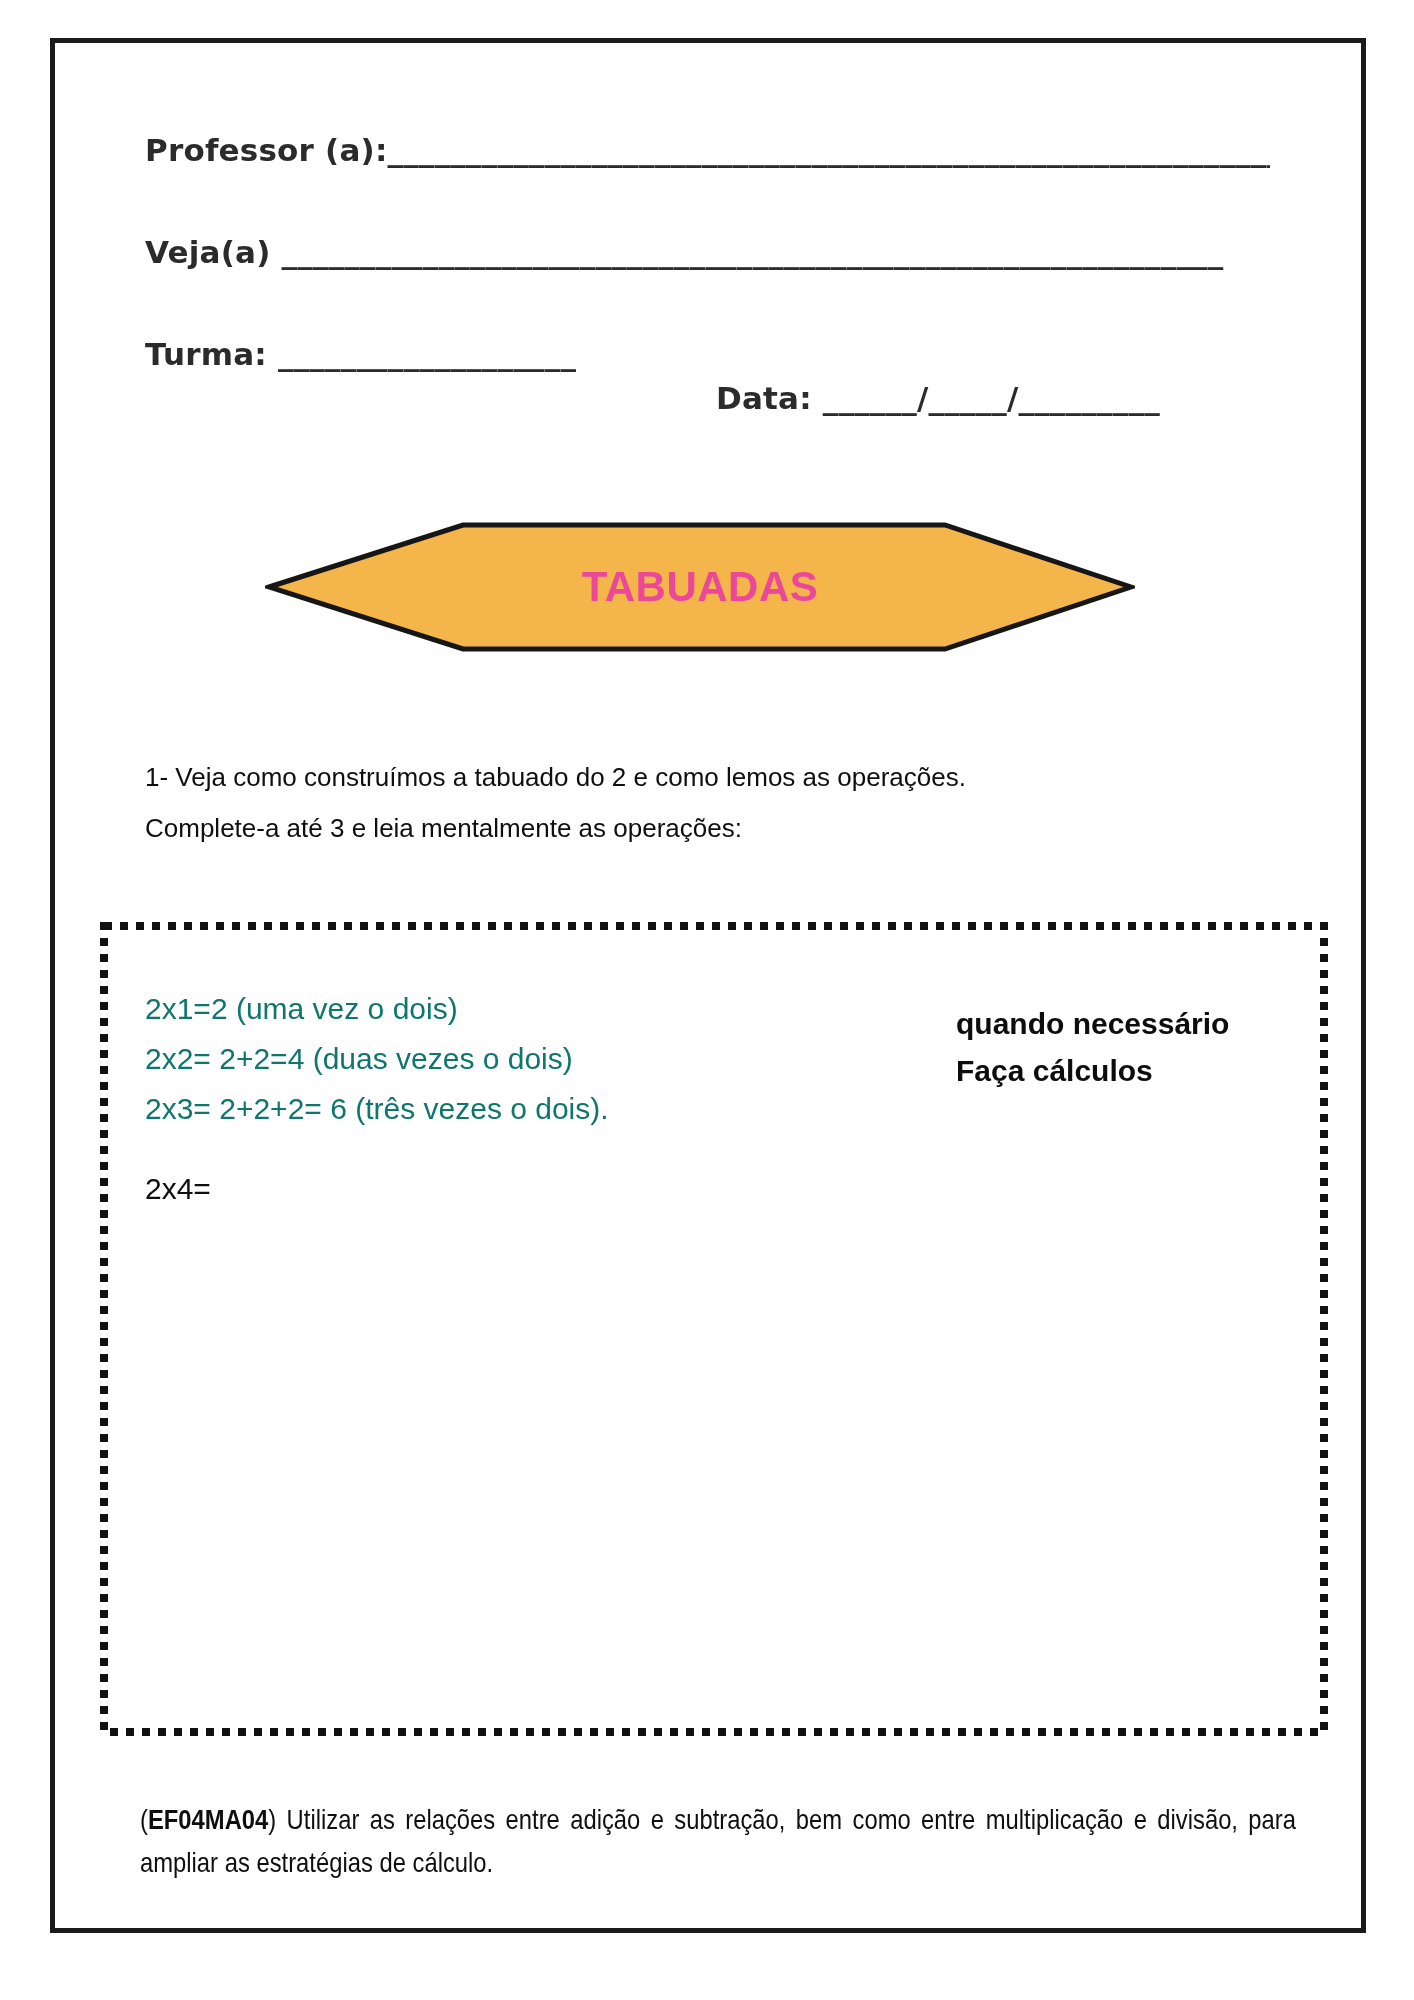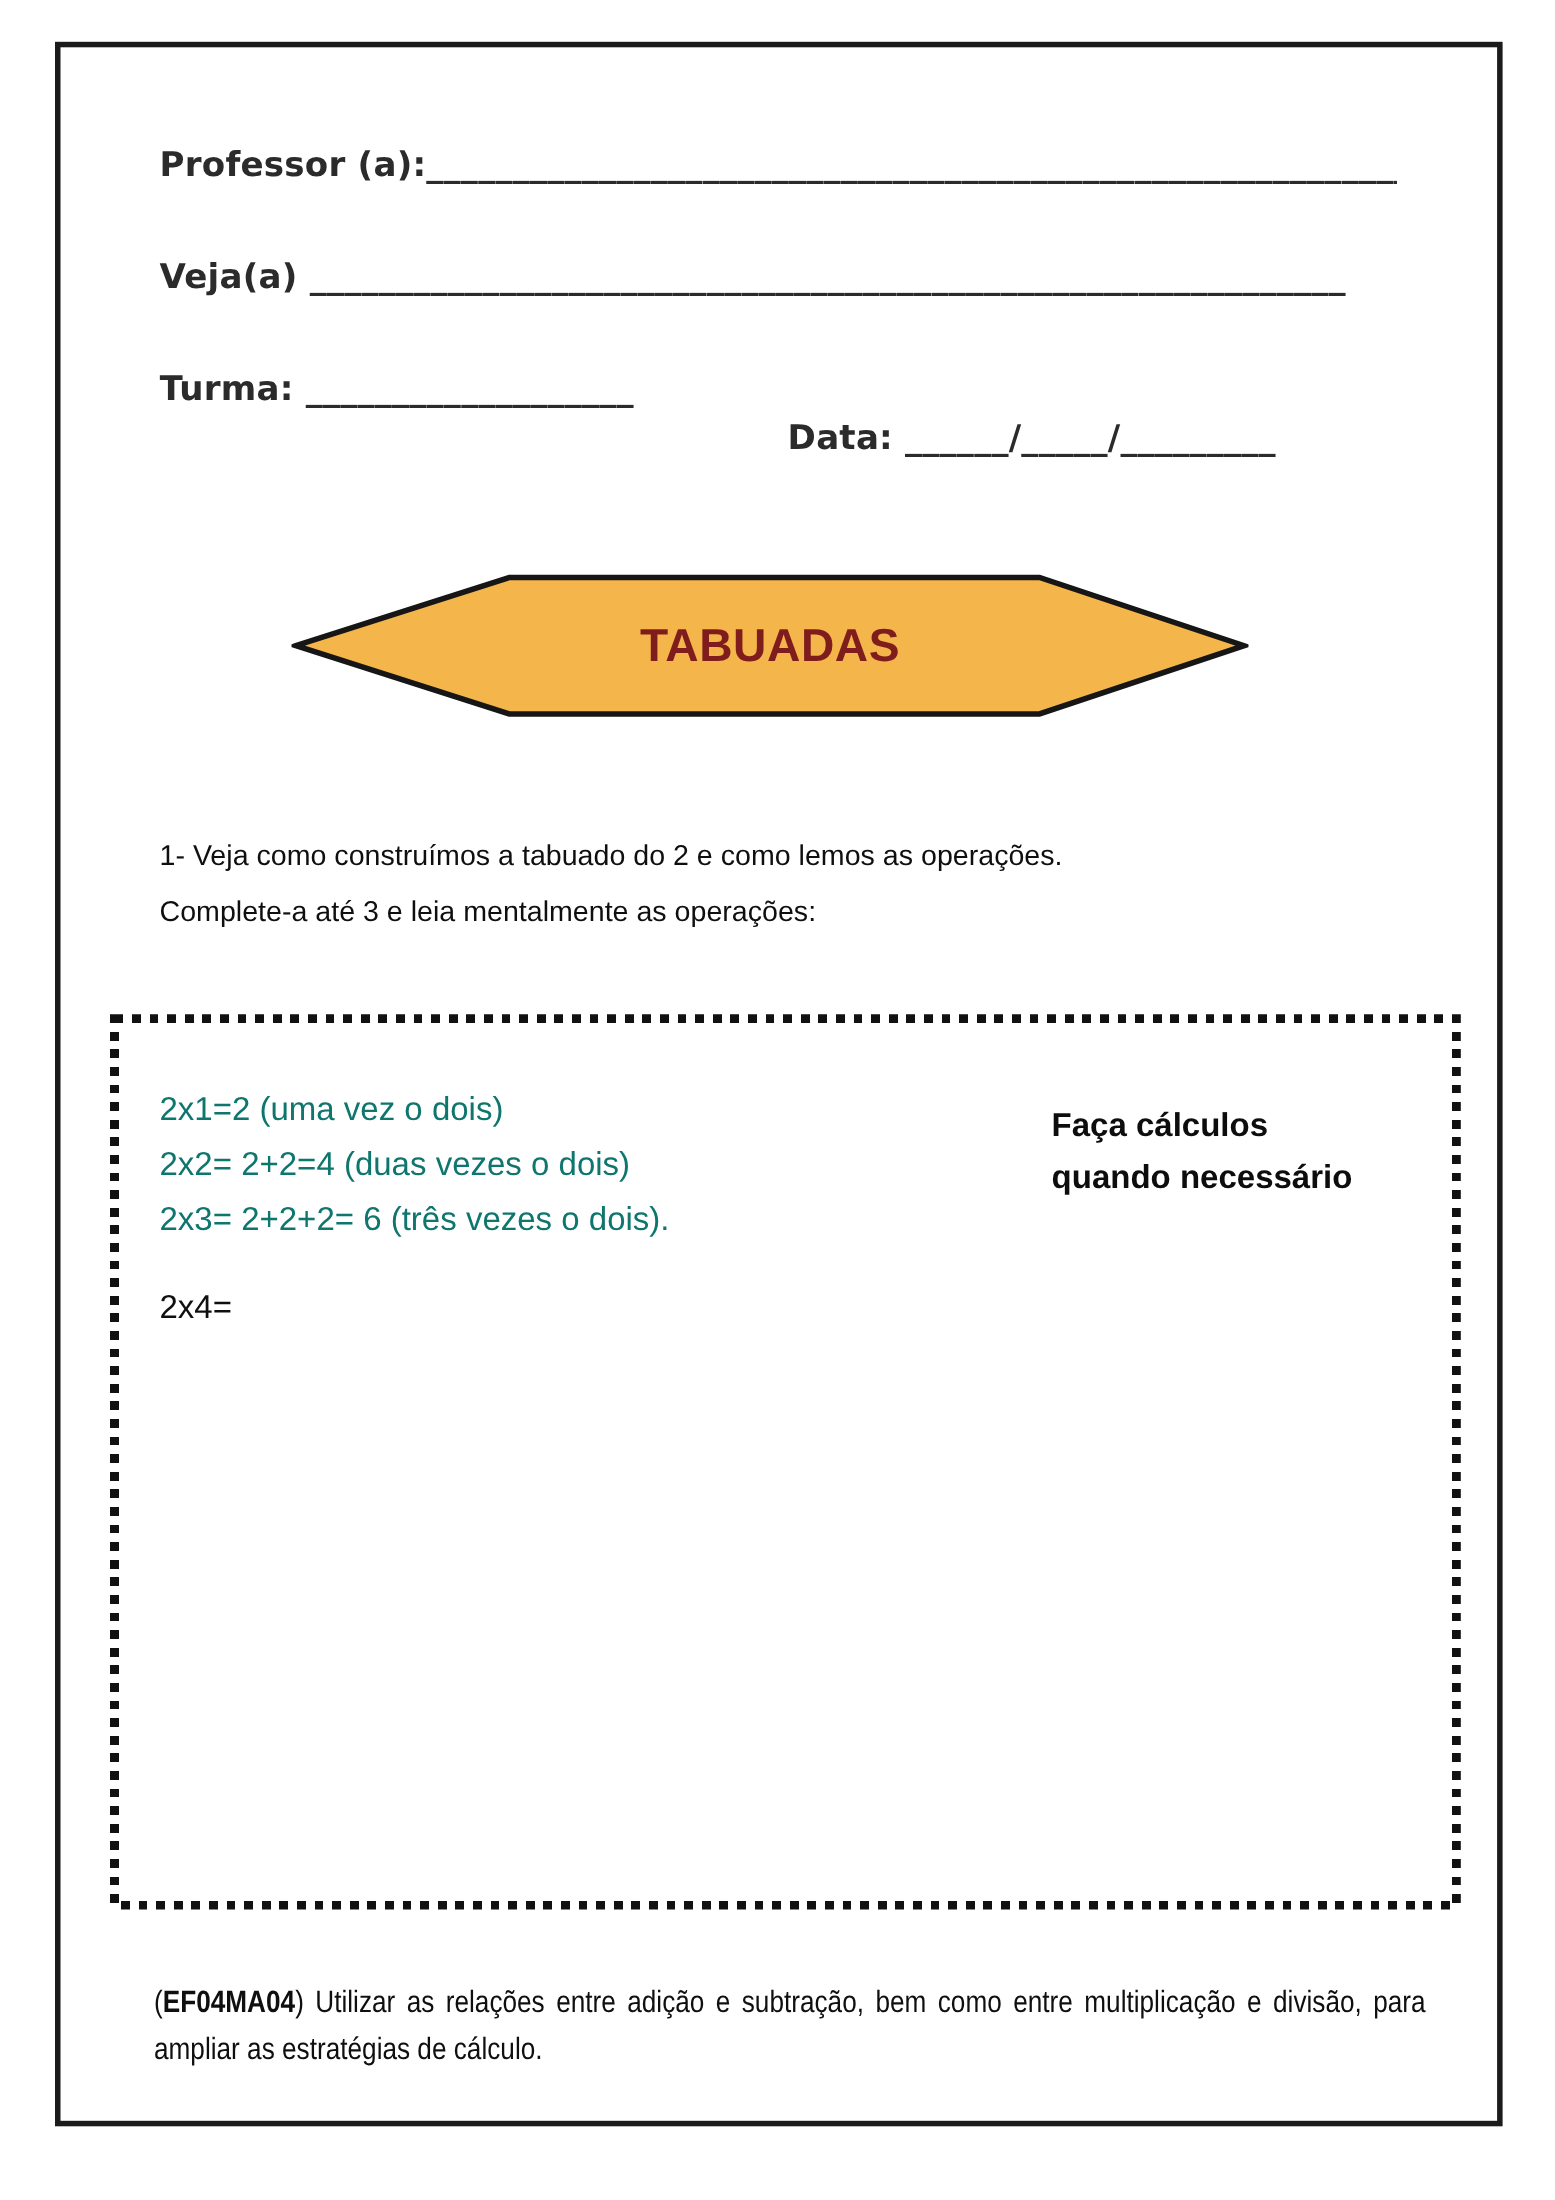--- a/index.html
+++ b/index.html
@@ -45,21 +45,21 @@
   }
   .banner svg { position: absolute; left: 0; top: 0; }
   .banner-title {
     position: absolute; left: 0; top: 0;
     width: 100%; height: 100%;
     display: flex; align-items: center; justify-content: center;
     font-family: "Liberation Sans", sans-serif;
     font-weight: bold;
     font-size: 42px;
     letter-spacing: 0.5px;
-    color: #7f1d1d;
+    color: #ec4899;
   }
   
   .instructions {
     position: absolute;
     left: 145px; top: 752px;
     width: 1160px;
     font-size: 26px;
     line-height: 51px;
     color: #0f0f0f;
   }
@@ -138,22 +138,22 @@
     <svg width="1228" height="814" shape-rendering="crispEdges">
       <rect x="4" y="4" width="1220" height="806" fill="none" stroke="#111111" stroke-width="8" stroke-dasharray="8 8"></rect>
     </svg>
     <div class="ex-lines">
       <div>2x1=2 (uma vez o dois)</div>
       <div>2x2= 2+2=4 (duas vezes o dois)</div>
       <div>2x3= 2+2+2= 6 (três vezes o dois).</div>
     </div>
     <div class="ex-next">2x4=</div>
     <div class="ex-note">
+      <div>quando necessário</div>
       <div>Faça cálculos</div>
-      <div>quando necessário</div>
     </div>
   </div>
 
   <div class="footer">
     <div class="jline"><span>(</span><span class="code">EF04MA04</span><span>) Utilizar as relações entre adição e subtração, bem como entre multiplicação e divisão, para</span></div>
     <div>ampliar as estratégias de cálculo.</div>
   </div>
 
 </div>
 

